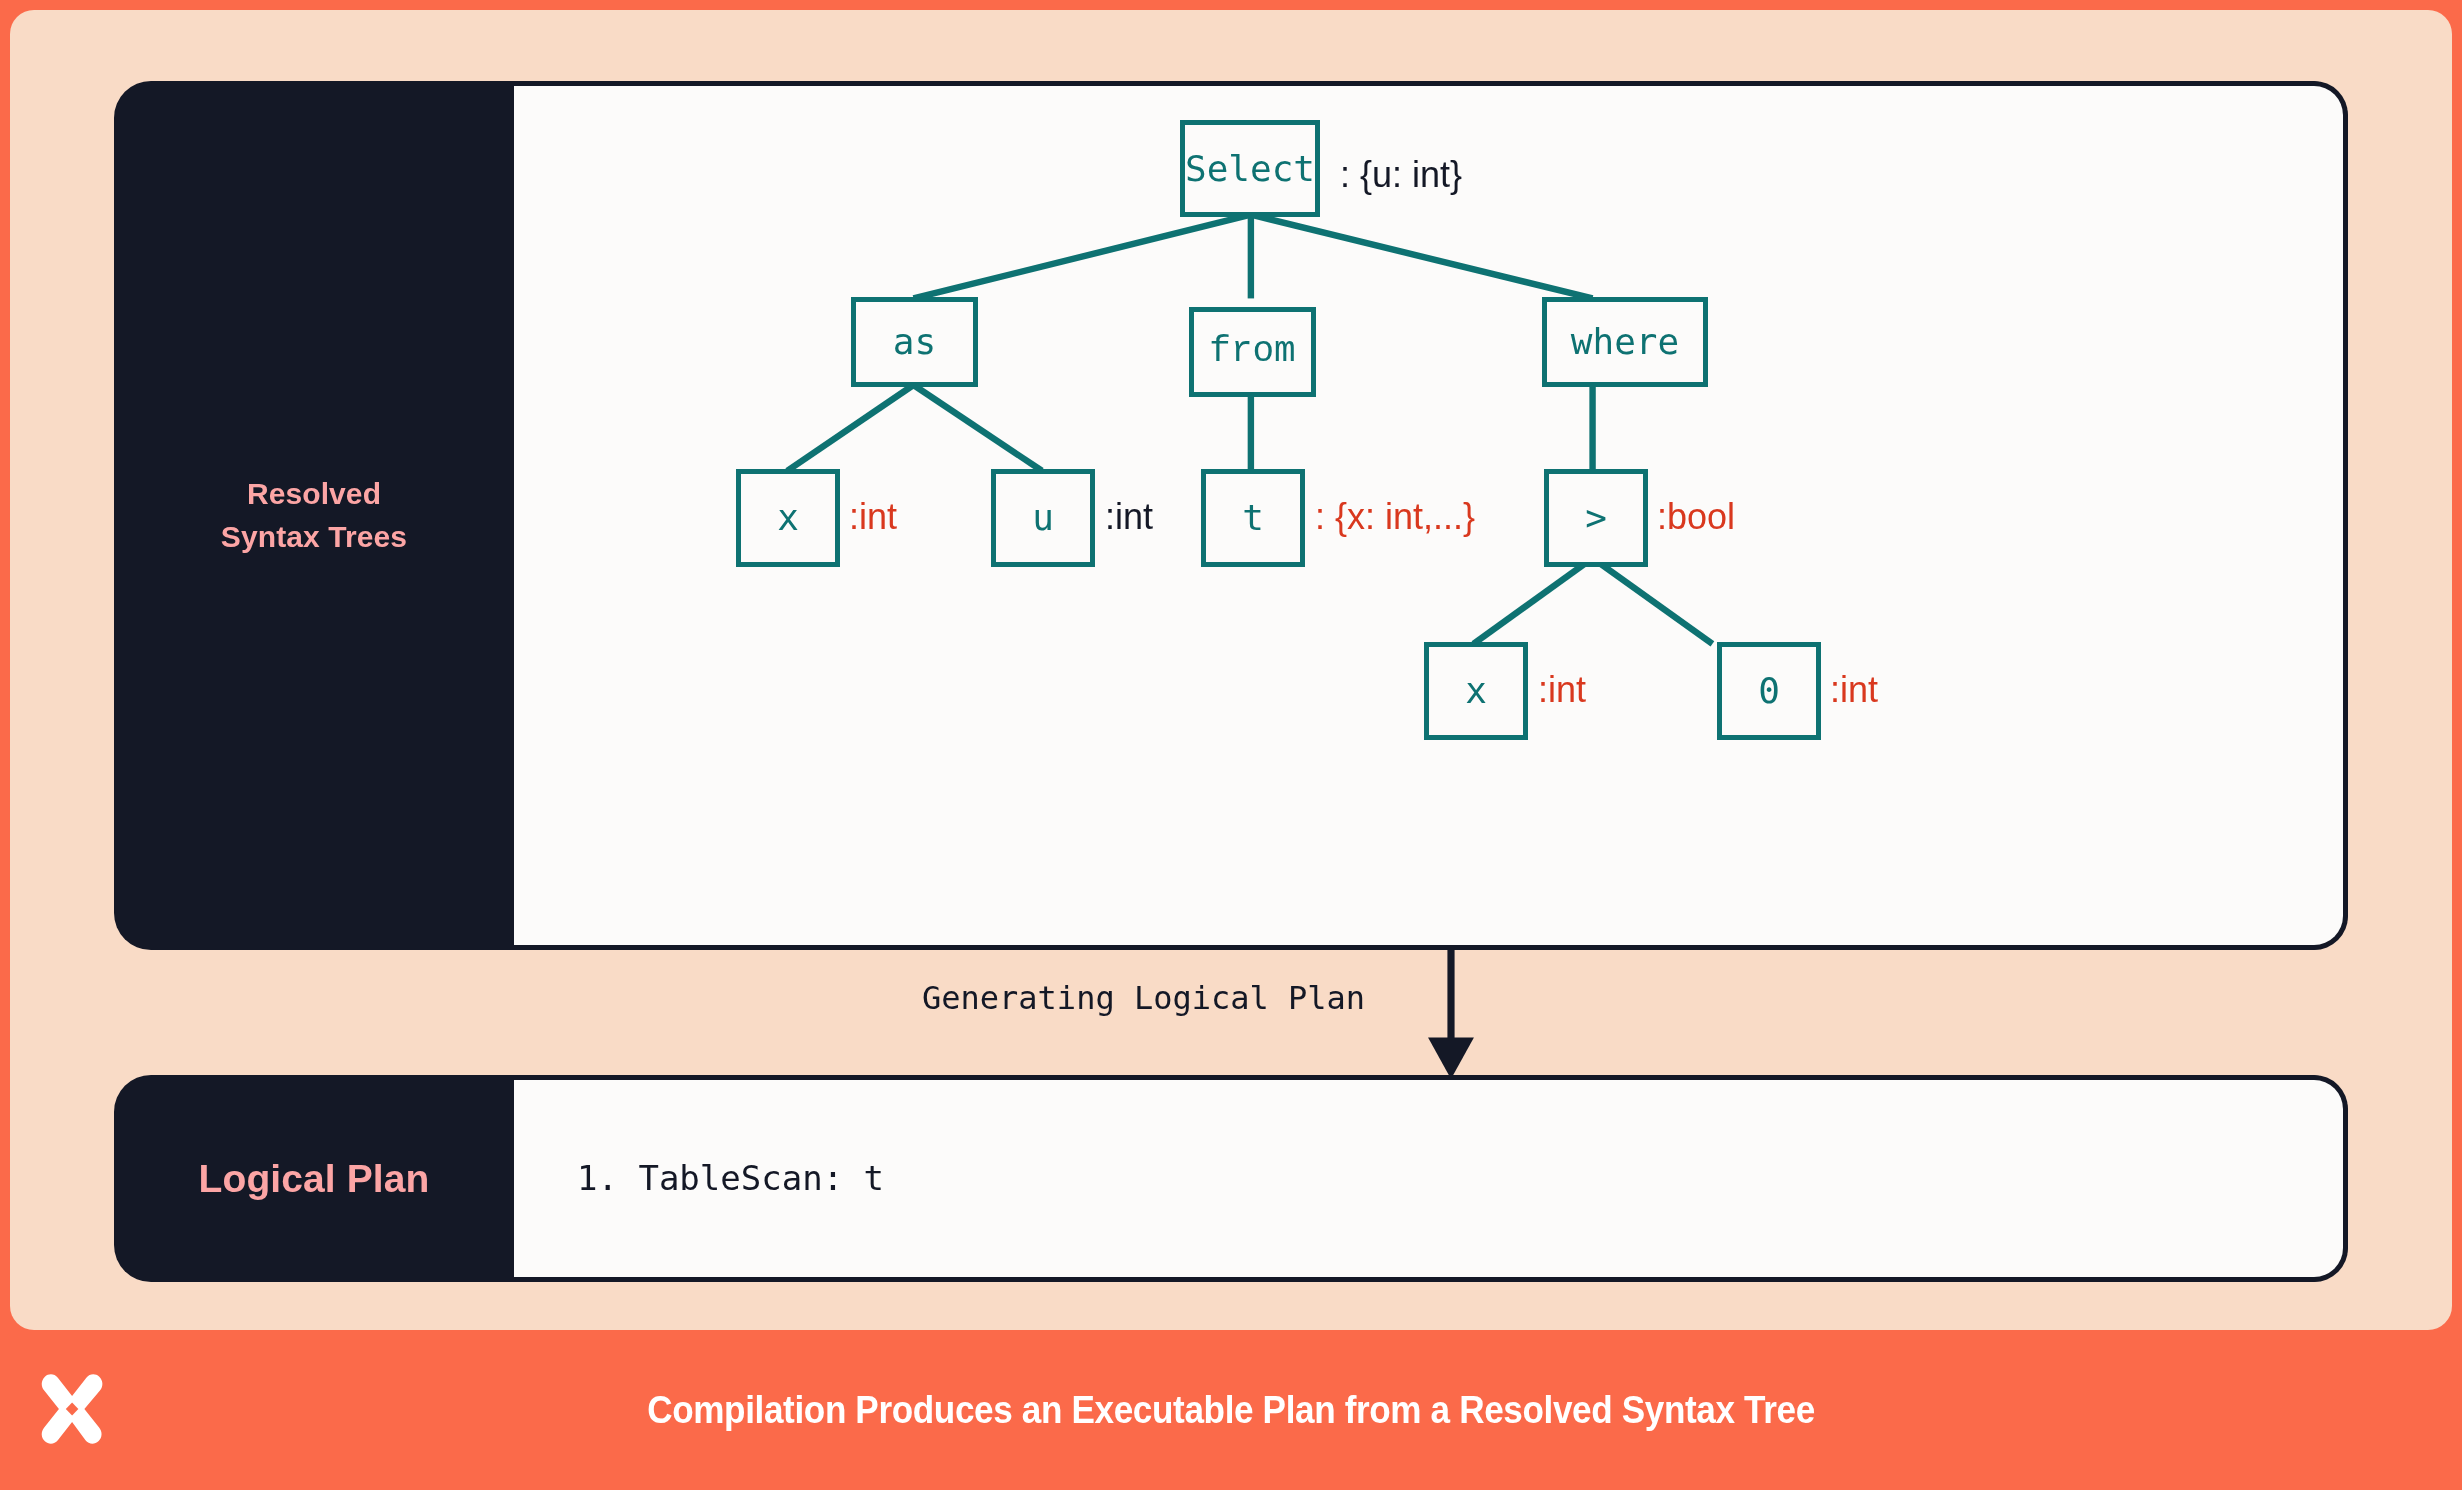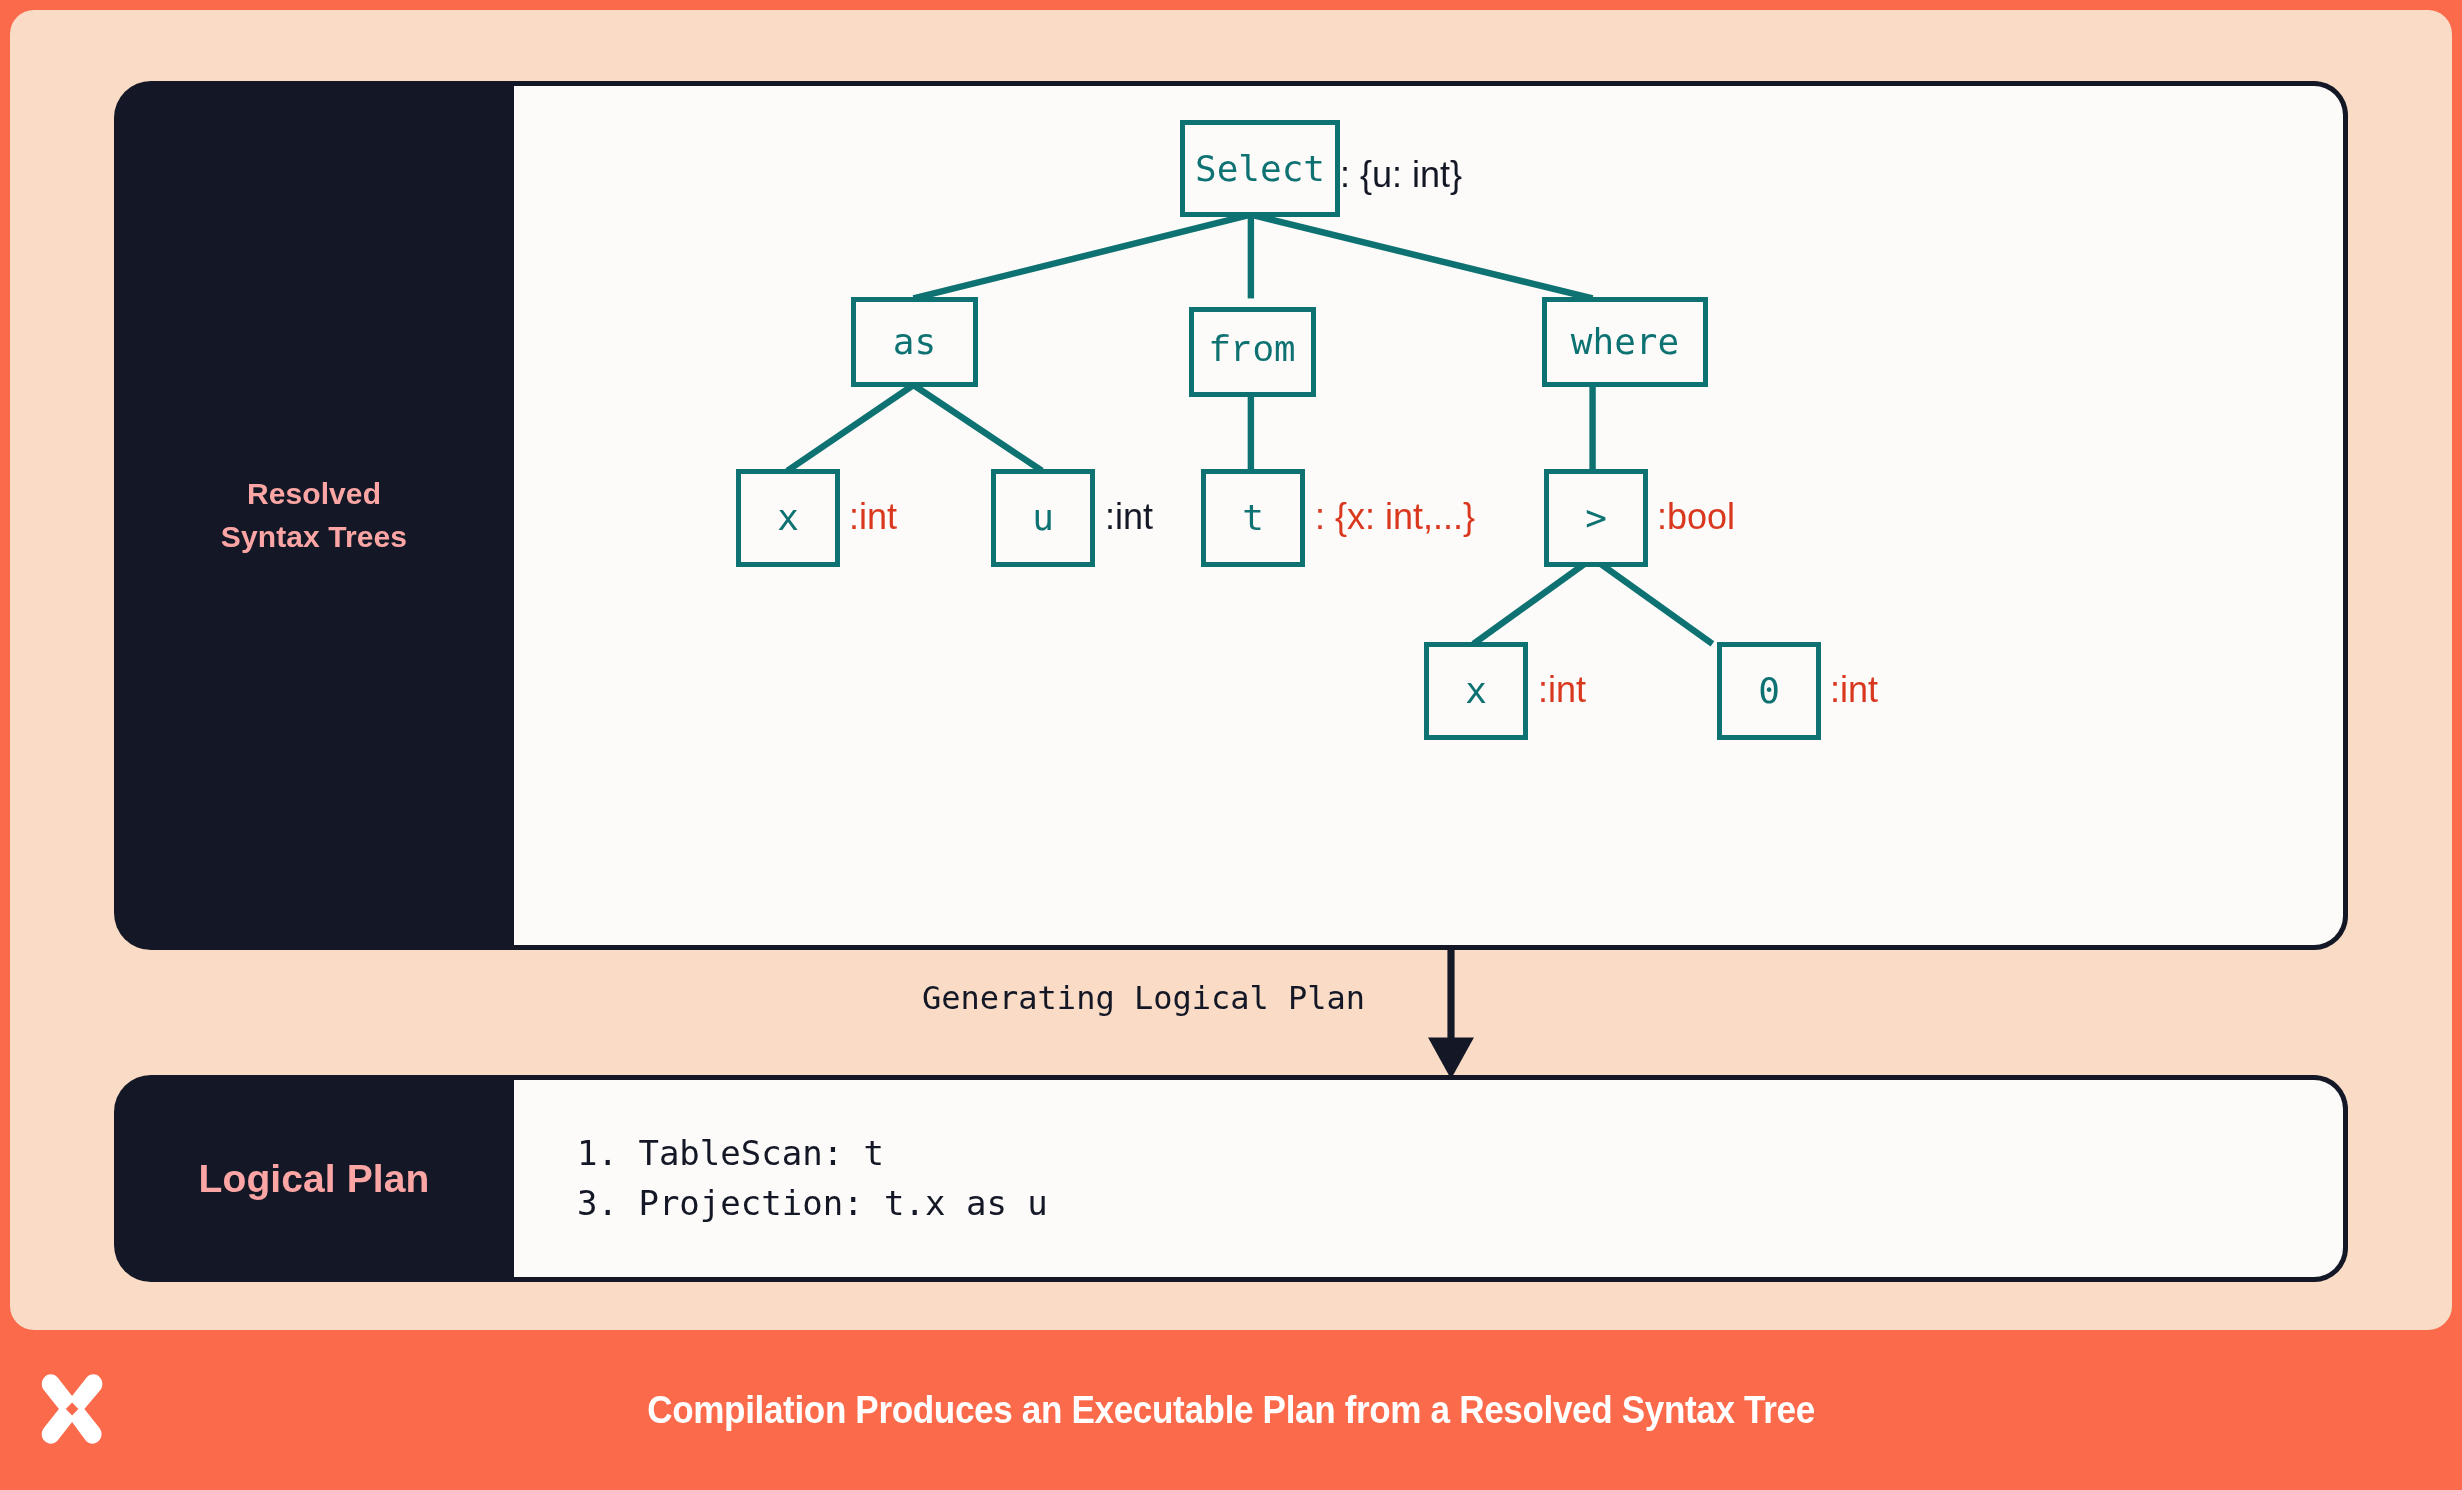--- a/index.html
+++ b/index.html
@@ -193,21 +193,21 @@
 
             <line x1="1033" y1="418" x2="1033" y2="538"></line>
 
             <line x1="1512" y1="418" x2="1512" y2="538"></line>
 
             <line x1="1512" y1="660" x2="1345" y2="780"></line>
             <line x1="1512" y1="660" x2="1680" y2="780"></line>
           </g>
         </svg>
 
-        <div class="node" style="left:666px; top:34px; width:160px; height:97px;">
+        <div class="node" style="left:666px; top:34px; width:140px; height:97px;">
           <span>Select</span>
         </div>
         <div class="ann" style="left:826px; top:71px;">: {u: int}</div>
 
         <div class="node" style="left:337px; top:211px; width:127px; height:90px;">
           <span>as</span>
         </div>
 
         <div class="node" style="left:675px; top:221px; width:127px; height:90px;font-family:Liberation Mono, monospace;">
           <span>from</span>
@@ -257,21 +257,20 @@
       <line x1="60" y1="0" x2="60" y2="132" stroke="#141826" stroke-width="10"></line>
       <polygon points="28,122 92,122 60,180" fill="#141826"></polygon>
     </svg>
   </div>
 
   <div class="section" id="lp-section">
     <div class="section-label">Logical Plan</div>
     <div class="section-body">
       <ul id="plan-list">
         <li>1. TableScan: t</li>
-        <li>3. Projection: t.x as u</li>
       </ul>
     </div>
   </div>
 
 </div>
 
 <div id="footer">
   <svg id="brand-logo" viewBox="0 0 100 100">
     <path fill="#FFFFFF" d="M18.5,12.5c4.5-4.2,11.2-3.6,15,1.2l16.6,21.1l16.6-21.1c3.8-4.8,10.5-5.4,15-1.2
        c4.6,4.3,4.9,11.3,0.8,16.1L64.4,50l17.1,21.4c4.1,4.8,3.8,11.8-0.8,16.1c-4.5,4.2-11.2,3.6-15-1.2L50.1,65.2L33.5,86.3

